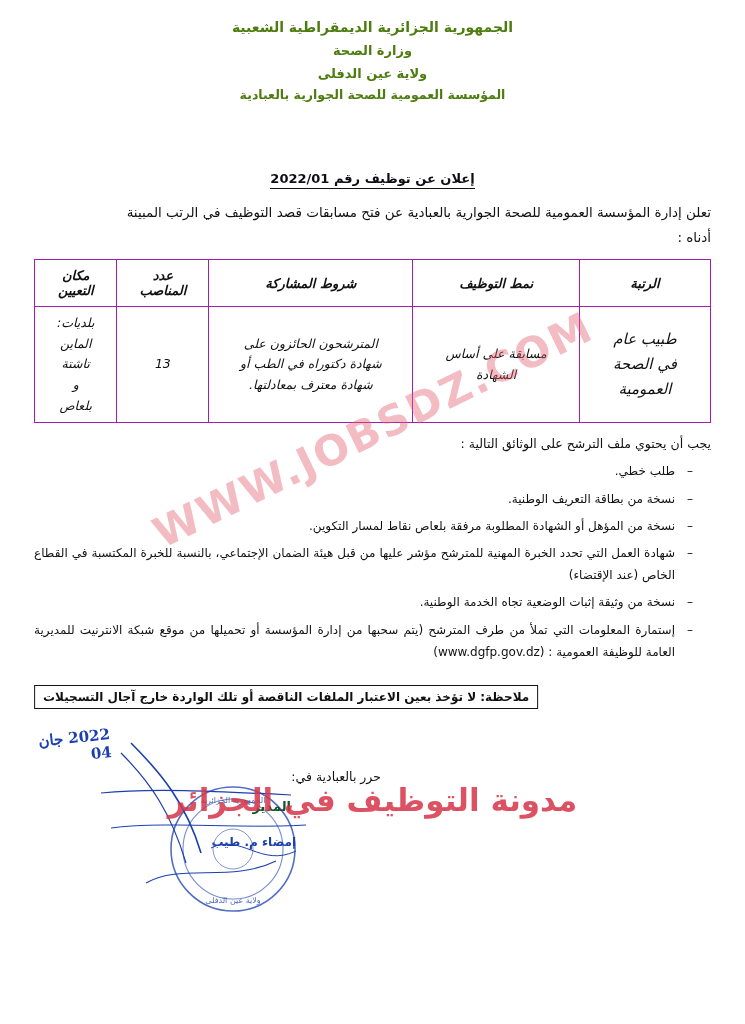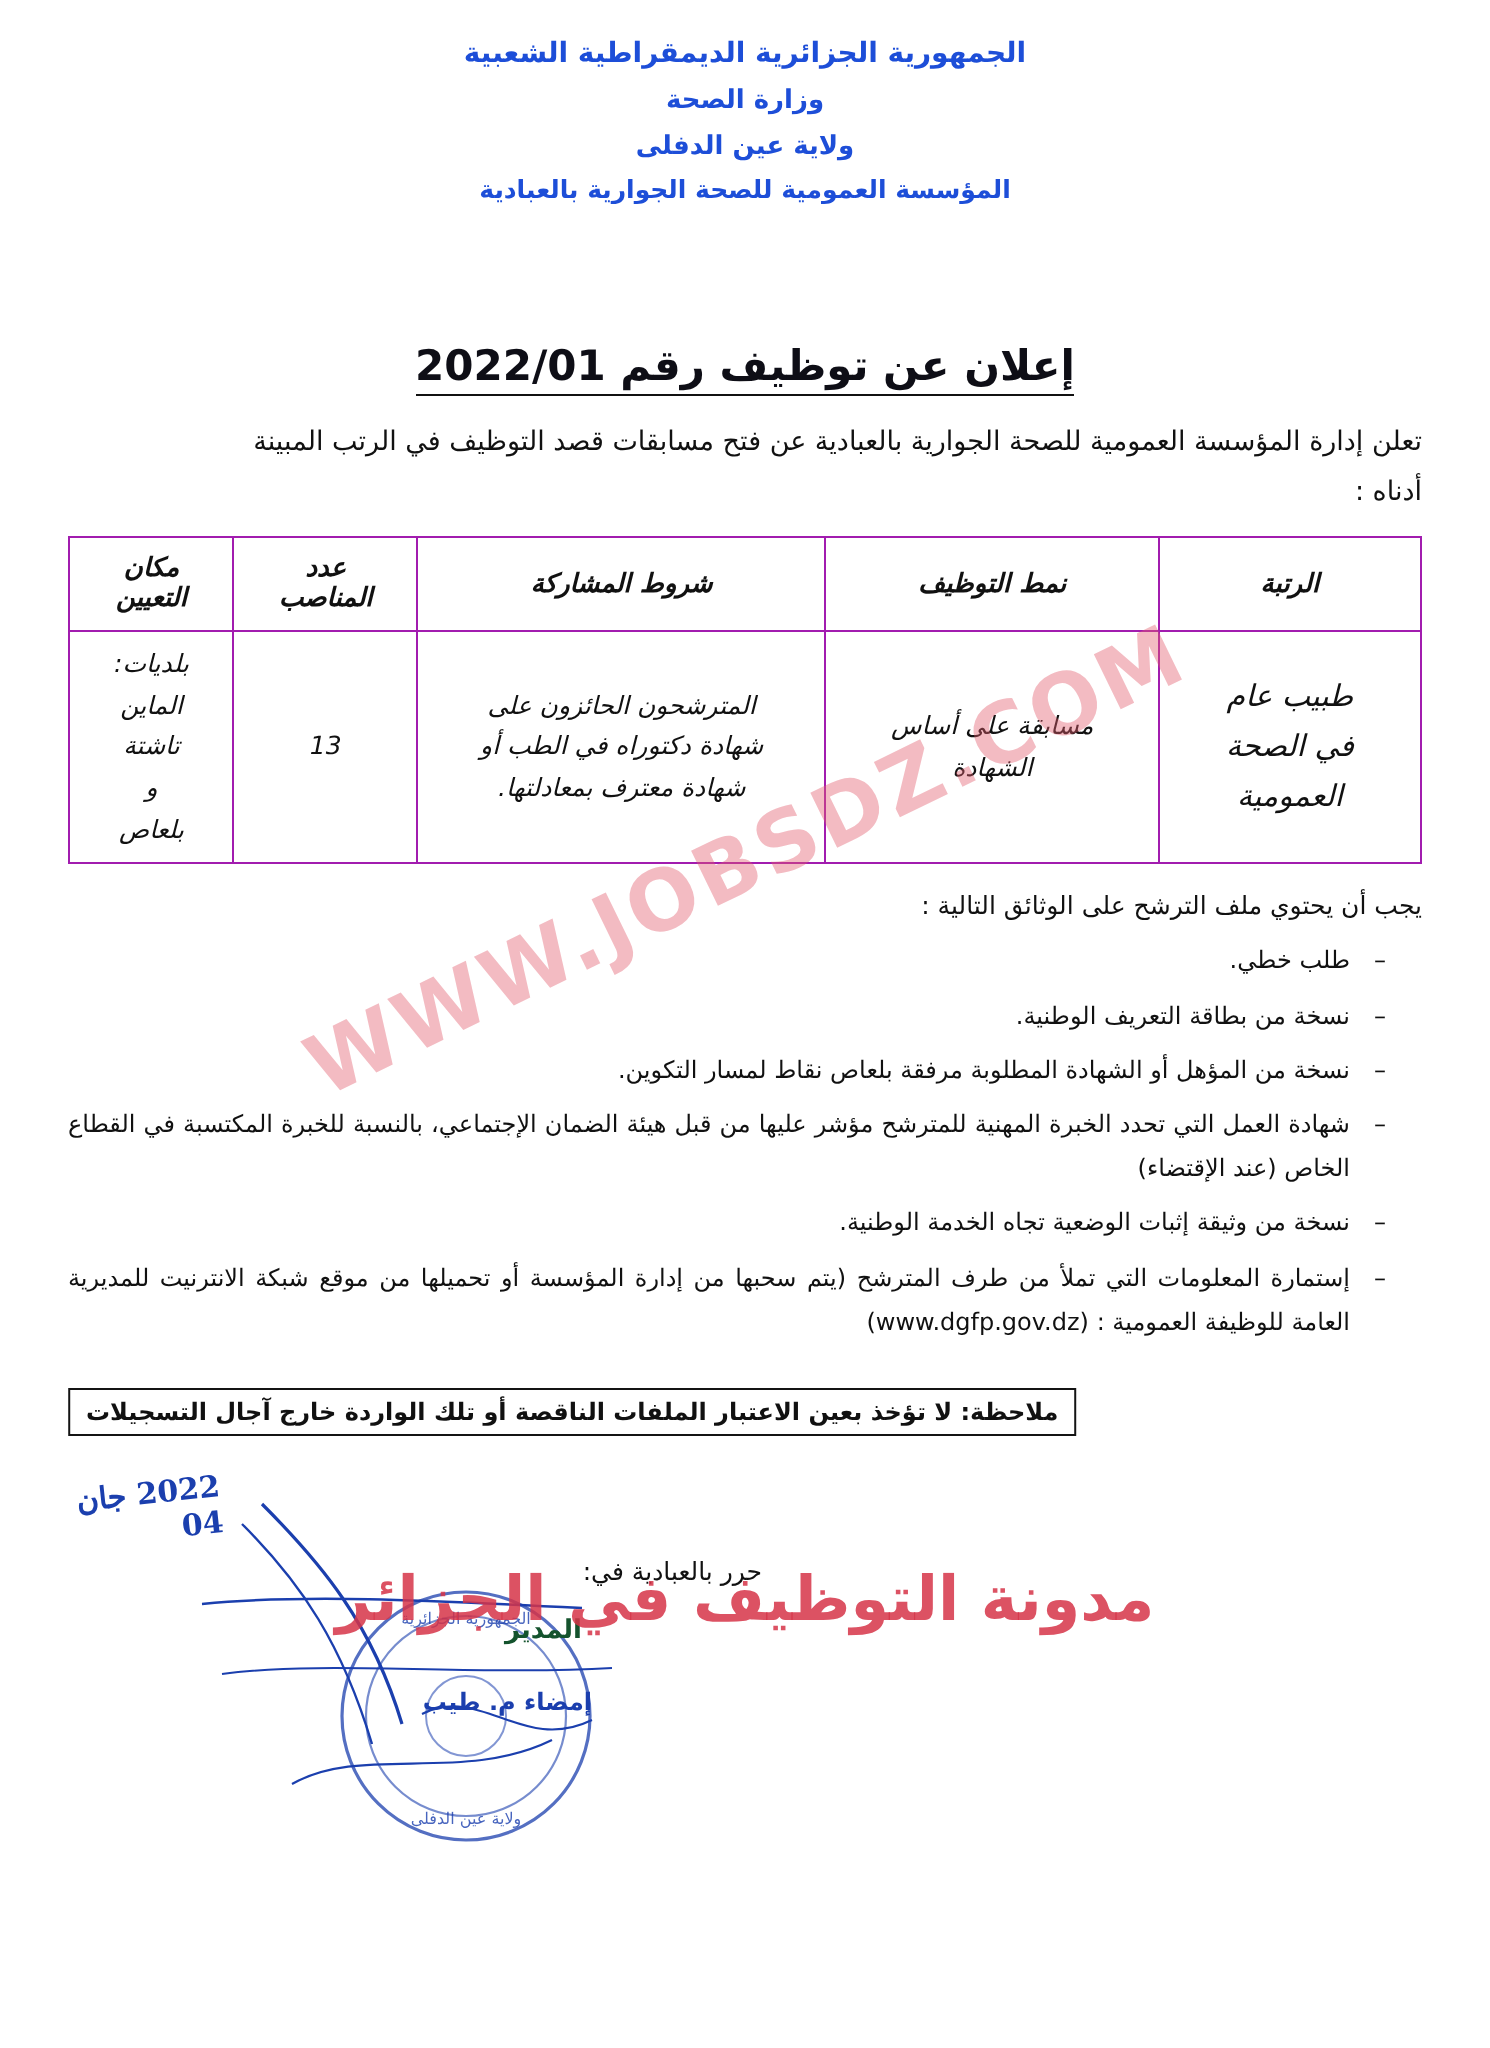--- a/index.html
+++ b/index.html
@@ -26,32 +26,32 @@
   
   .header {
     text-align: center;
     line-height: 1.5;
   }
   .header .line {
     font-weight: bold;
     font-size: 13.5px;
     letter-spacing: 0.2px;
     margin: 3px 0;
-    color: #1d4ed8;
+    color: #4d7c0f;
   }
   .header .line.l1 { font-size: 14px; letter-spacing: 1.2px; }
   .header .line.l2 { font-size: 13px; }
   .header .line.l3 { font-size: 13px; letter-spacing: 1px; }
   .header .line.l4 { font-size: 12.5px; }
 
   
   .doc-title {
     text-align: center;
     font-weight: bold;
-    font-size: 21px;
+    font-size: 13px;
     margin-top: 66px;
     margin-bottom: 14px;
     color: #0e0e16;
   }
   .doc-title .underline {
     border-bottom: 1.6px solid #111;
     padding-bottom: 2px;
   }
 
   

